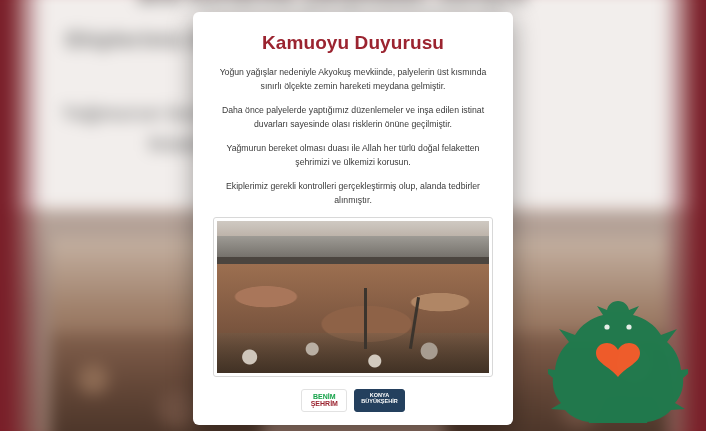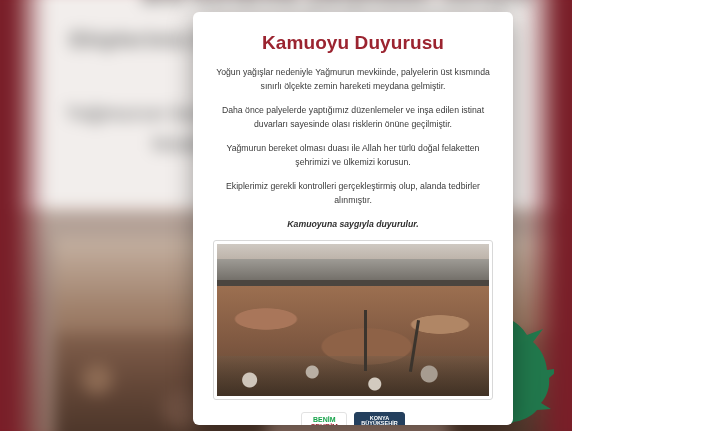--- a/index.html
+++ b/index.html
@@ -6,21 +6,21 @@
     margin: 0;
     padding: 0;
     width: 706px;
     height: 431px;
     overflow: hidden;
     font-family: "Liberation Sans", sans-serif;
   }
 
   #stage {
     position: relative;
-    width: 572px;
+    width: 706px;
     height: 431px;
     background: #8c1f2a;
     overflow: hidden;
   }
 
   
   .bg-layer {
     position: absolute;
     inset: 0;
     filter: blur(7px) saturate(0.95);
@@ -227,25 +227,24 @@
       <circle cx="81" cy="34" r="2.6"></circle>
     </g>
     <path d="M70 84 c-9 -11 -22 -14 -22 -24 0 -6 5 -10 11 -10 5 0 9 3 11 7 2 -4 6 -7 11 -7 6 0 11 4 11 10 0 10 -13 13 -22 24 z" fill="#f25c2a"></path>
   </svg>
 
   <div class="card">
     <div class="card-inner">
 
       <div class="card-title">Kamuoyu Duyurusu</div>
 
-      <p class="para">Yoğun yağışlar nedeniyle Yağmurun mevkiinde, palyelerin üst kısmında sınırlı ölçekte zemin hareketi meydana gelmiştir.</p>
+      <p class="para">Yoğun yağışlar nedeniyle Akyokuş mevkiinde, palyelerin üst kısmında sınırlı ölçekte zemin hareketi meydana gelmiştir.</p>
       <p class="para">Daha önce palyelerde yaptığımız düzenlemeler ve inşa edilen istinat duvarları sayesinde olası risklerin önüne geçilmiştir.</p>
       <p class="para">Yağmurun bereket olması duası ile Allah her türlü doğal felaketten şehrimizi ve ülkemizi korusun.</p>
       <p class="para">Ekiplerimiz gerekli kontrolleri gerçekleştirmiş olup, alanda tedbirler alınmıştır.</p>
-      <p class="para italic">Kamuoyuna saygıyla duyurulur.</p>
 
       <div class="photo" title="Akyokuş mevkii zemin hareketi fotoğrafı">
         <div class="ph-sky"></div>
         <div class="ph-wall"></div>
         <div class="ph-rail"></div>
         <div class="ph-slope"></div>
         <div class="ph-debris"></div>
         <div class="ph-pole p1"></div>
         <div class="ph-pole p2"></div>
       </div>

